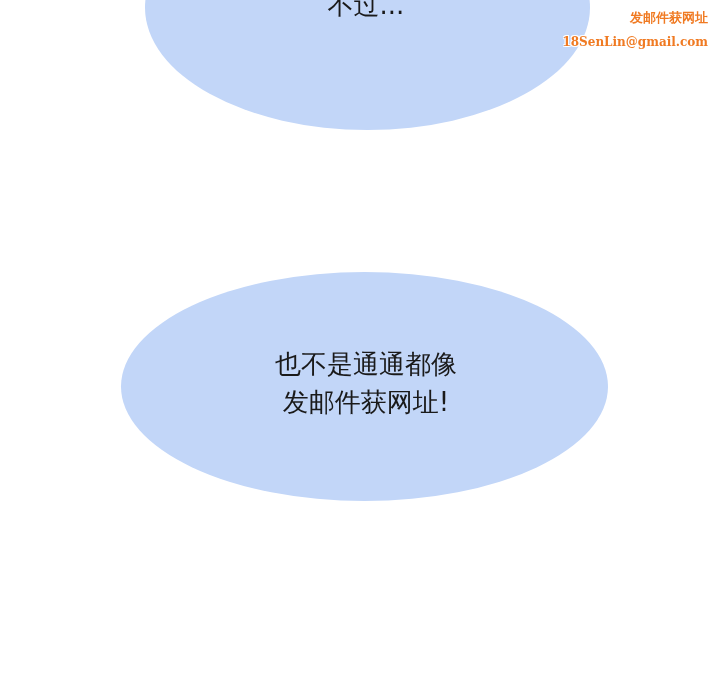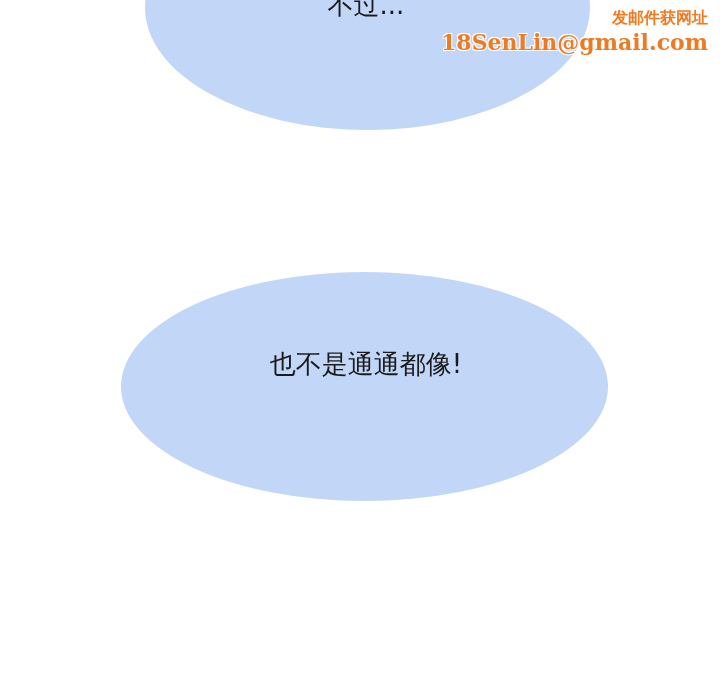--- a/index.html
+++ b/index.html
@@ -26,32 +26,33 @@
     .text-top { left: 236px; top: -14px; width: 260px; }
     .text-mid { left: 226px; top: 345px; width: 280px; }
     .watermark {
       position: absolute; right: 12px; top: 6px;
       text-align: right;
       font-family: "DejaVu Serif", serif;
       font-weight: bold;
       color: #f07a22;
       text-shadow: 1px 1px 0 #fff, -1px -1px 0 #fff, 1px -1px 0 #fff, -1px 1px 0 #fff;
     }
-    .wm-line1 { font-size: 16px; line-height: 24px; }
-    .wm-line2 { font-size: 22px; line-height: 24px; }
+    .wm-line1 { font-size: 13px; line-height: 24px; }
+    .wm-line2 { font-size: 12px; line-height: 24px; }
   </style>
 </head>
 <body>
 
 <div class="bubble bubble-top"></div>
 <div class="text text-top">
   <div>不过...</div>
 </div>
 
 <div class="bubble bubble-mid"></div>
 <div class="text text-mid">
-  <div>也不是通通都像!</div>
+  <div>也不是通通都像</div>
+  <div>发邮件获网址!</div>
 </div>
 
 <div class="watermark">
   <div class="wm-line1">发邮件获网址</div>
   <div class="wm-line2">18SenLin@gmail.com</div>
 </div>
 
 </body></html>

